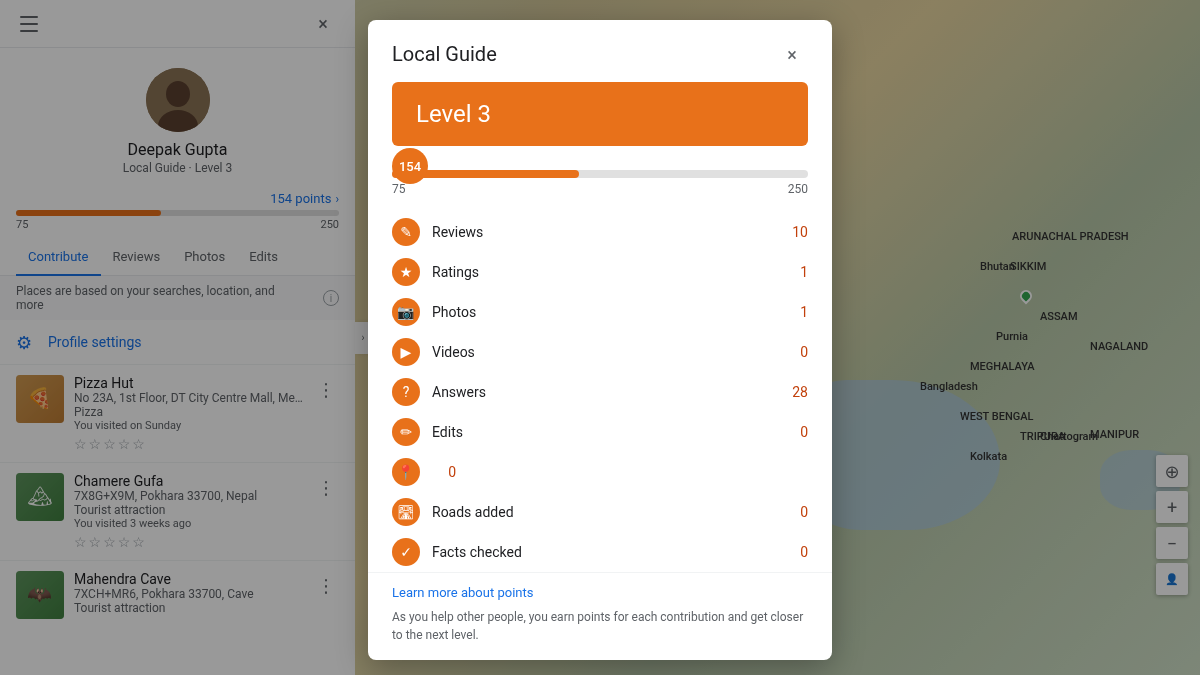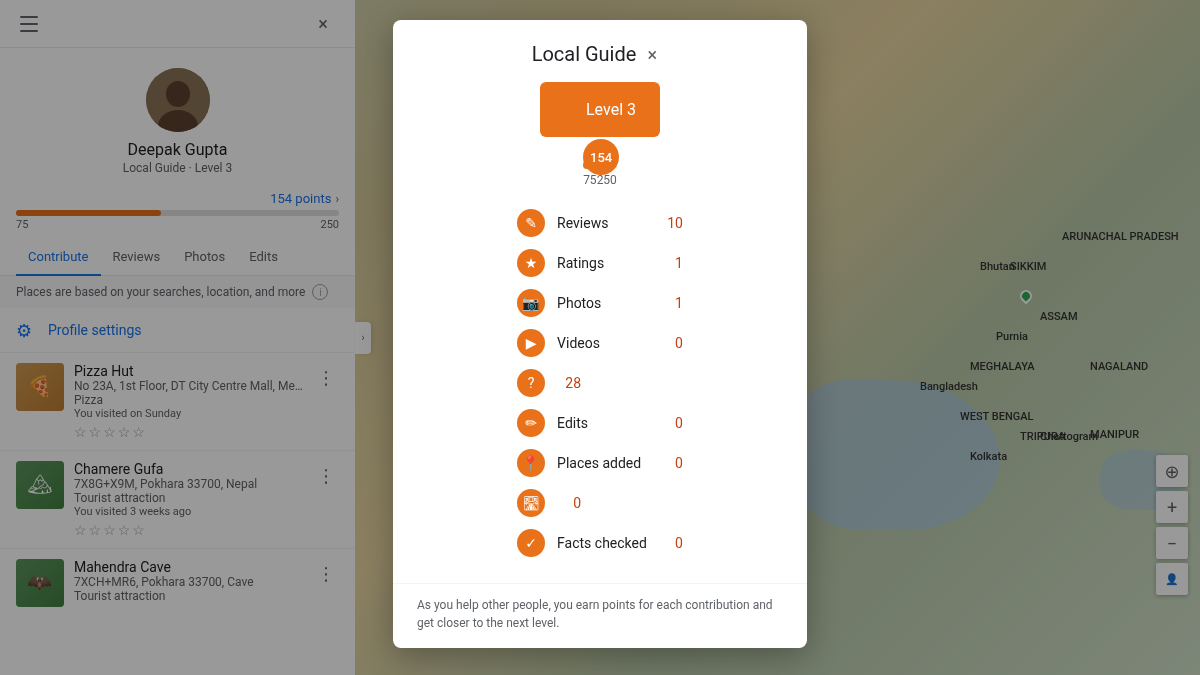--- a/index.html
+++ b/index.html
@@ -155,21 +155,21 @@
       border-bottom: 2px solid #1a73e8;
     }
 
     .places-note {
       display: flex;
       align-items: center;
       padding: 8px 16px;
       font-size: 12px;
       color: #5f6368;
       background: #f8f9fa;
-      gap: 7px;
+      gap: 18px;
     }
     .info-icon {
       width: 16px; height: 16px;
       border: 1px solid #9aa0a6;
       border-radius: 50%;
       display: flex; align-items: center; justify-content: center;
       font-size: 10px;
       color: #9aa0a6;
       flex-shrink: 0;
     }
@@ -228,28 +228,27 @@
       z-index: 20;
       display: flex;
       align-items: flex-start;
       justify-content: center;
       padding-top: 20px;
     }
 
     
     #modal {
       background: #fff;
-      width: 414px;
+      width: 464px;
       max-height: 640px;
       border-radius: 8px;
       overflow: hidden;
       display: flex;
       flex-direction: column;
       box-shadow: 0 8px 32px rgba(0,0,0,0.3);
-      align-items: center;
     }
 
     .modal-header {
       display: flex;
       align-items: center;
       justify-content: space-between;
       padding: 18px 24px 12px;
     }
     .modal-title {
       font-size: 20px;
@@ -265,24 +264,23 @@
       color: #5f6368;
     }
 
     .level-banner {
       margin: 0 24px 16px;
       background: #e8711a;
       border-radius: 6px;
       padding: 18px 24px;
     }
     .level-text {
-      font-size: 16px;
+      font-size: 24px;
       color: #fff;
       font-weight: 400;
-      margin-left: 22px;
     }
 
     .progress-section {
       padding: 0 24px 8px;
       position: relative;
     }
     .score-bubble {
       position: absolute;
       top: -14px;
       background: #e8711a;
@@ -406,25 +404,25 @@
   <div class="map-area">
 
     <div class="map-water" style="width:200px;height:150px;top:380px;left:800px;background:#a8c8e8;border-radius:30% 70% 60% 40%;opacity:0.6;"></div>
     <div class="map-water" style="width:80px;height:60px;top:450px;left:1100px;background:#a8c8e8;border-radius:40%;opacity:0.5;"></div>
 
     <div style="position:absolute;top:290px;left:1020px;width:12px;height:12px;background:#34a853;border-radius:50% 50% 50% 0;transform:rotate(-45deg);border:2px solid #fff;z-index:2;"></div>
 
   <div class="map-label" style="top: 260px; left: 980px;">Bhutan</div>
       <div class="map-label" style="top: 380px; left: 920px;">Bangladesh</div>
       <div class="map-label" style="top: 310px; left: 1040px;">ASSAM</div>
-      <div class="map-label" style="top: 340px; left: 1090px; margin-top: 20px;">NAGALAND</div>
+      <div class="map-label" style="top: 340px; left: 1090px;">NAGALAND</div>
       <div class="map-label" style="top: 400px; left: 1090px; margin-top: 28px;">MANIPUR</div>
       <div class="map-label" style="top: 430px; left: 1020px;">TRIPURA</div>
       <div class="map-label" style="top: 360px; left: 970px;">MEGHALAYA</div>
-      <div class="map-label" style="top: 230px; left: 1062px; text-align: center;">ARUNACHAL PRADESH</div>
+      <div class="map-label" style="top: 230px; left: 1012px; text-align: center;">ARUNACHAL PRADESH</div>
       <div class="map-label" style="top: 410px; left: 960px;">WEST BENGAL</div>
       <div class="map-label" style="top: 450px; left: 970px;">Kolkata</div>
       <div class="map-label" style="top: 260px; left: 1010px;">SIKKIM</div>
       <div class="map-label" style="top: 430px; left: 1040px;">Chattogram</div>
       <div class="map-label" style="top: 330px; left: 996px;">Purnia</div>
     </div>
 </div>
 
 <div id="left-panel">
   <div class="panel-header">
@@ -594,42 +592,44 @@
           <div class="stat-label">Photos</div>
           <div class="stat-value">1</div>
         </div>
         <div class="stat-row">
           <div class="stat-icon stat-icon-orange">▶</div>
           <div class="stat-label">Videos</div>
           <div class="stat-value">0</div>
         </div>
         <div class="stat-row">
           <div class="stat-icon stat-icon-orange">?</div>
+          <div class="stat-label">Answers</div>
           <div class="stat-value">28</div>
         </div>
         <div class="stat-row">
           <div class="stat-icon stat-icon-orange">✏</div>
           <div class="stat-label">Edits</div>
           <div class="stat-value">0</div>
         </div>
         <div class="stat-row">
           <div class="stat-icon stat-icon-orange">📍</div>
-          <div class="stat-label">Places added</div>
           <div class="stat-value">0</div>
         </div>
         <div class="stat-row">
           <div class="stat-icon stat-icon-orange">🛣</div>
+          <div class="stat-label">Roads added</div>
           <div class="stat-value">0</div>
         </div>
         <div class="stat-row">
           <div class="stat-icon stat-icon-orange">✓</div>
           <div class="stat-label">Facts checked</div>
           <div class="stat-value">0</div>
         </div>
         <div class="stat-row"></div>
       </div>
 
     <div class="modal-footer">
+      <a class="learn-more-link">Learn more about points</a>
       <div class="footer-desc">As you help other people, you earn points for each contribution and get closer to the next level.</div>
     </div>
 
   </div>
 </div>
 
 </body></html>

